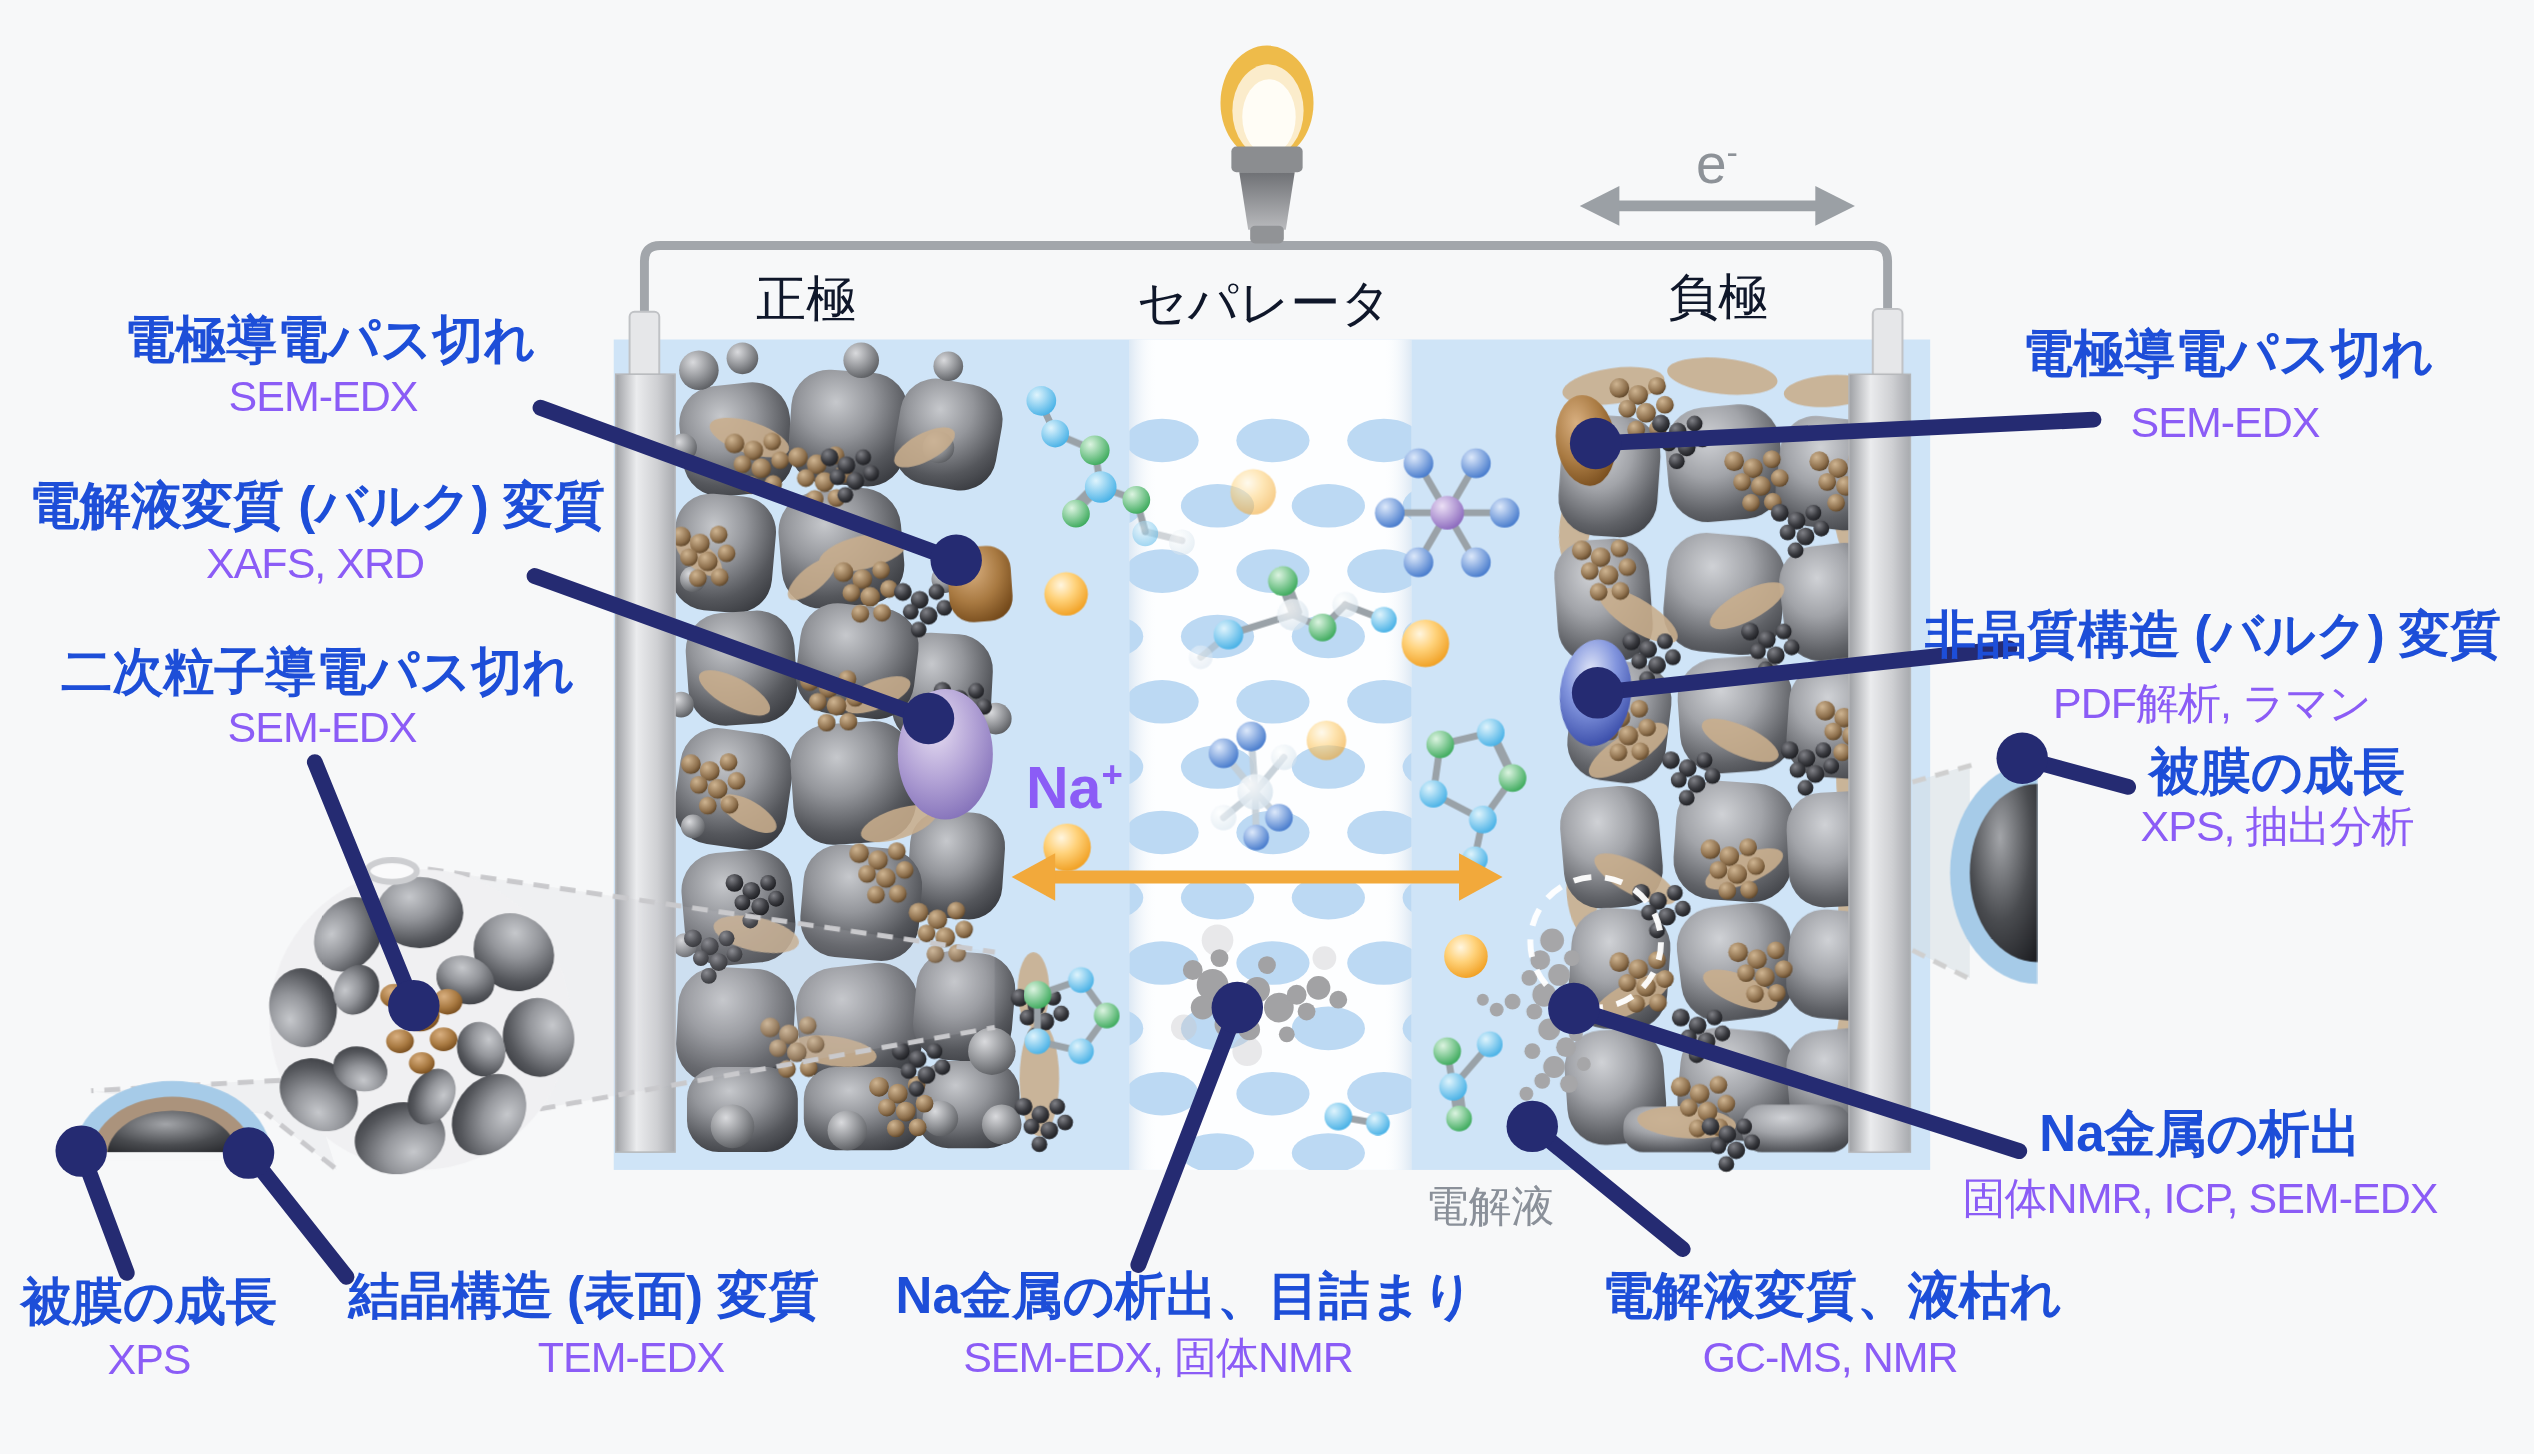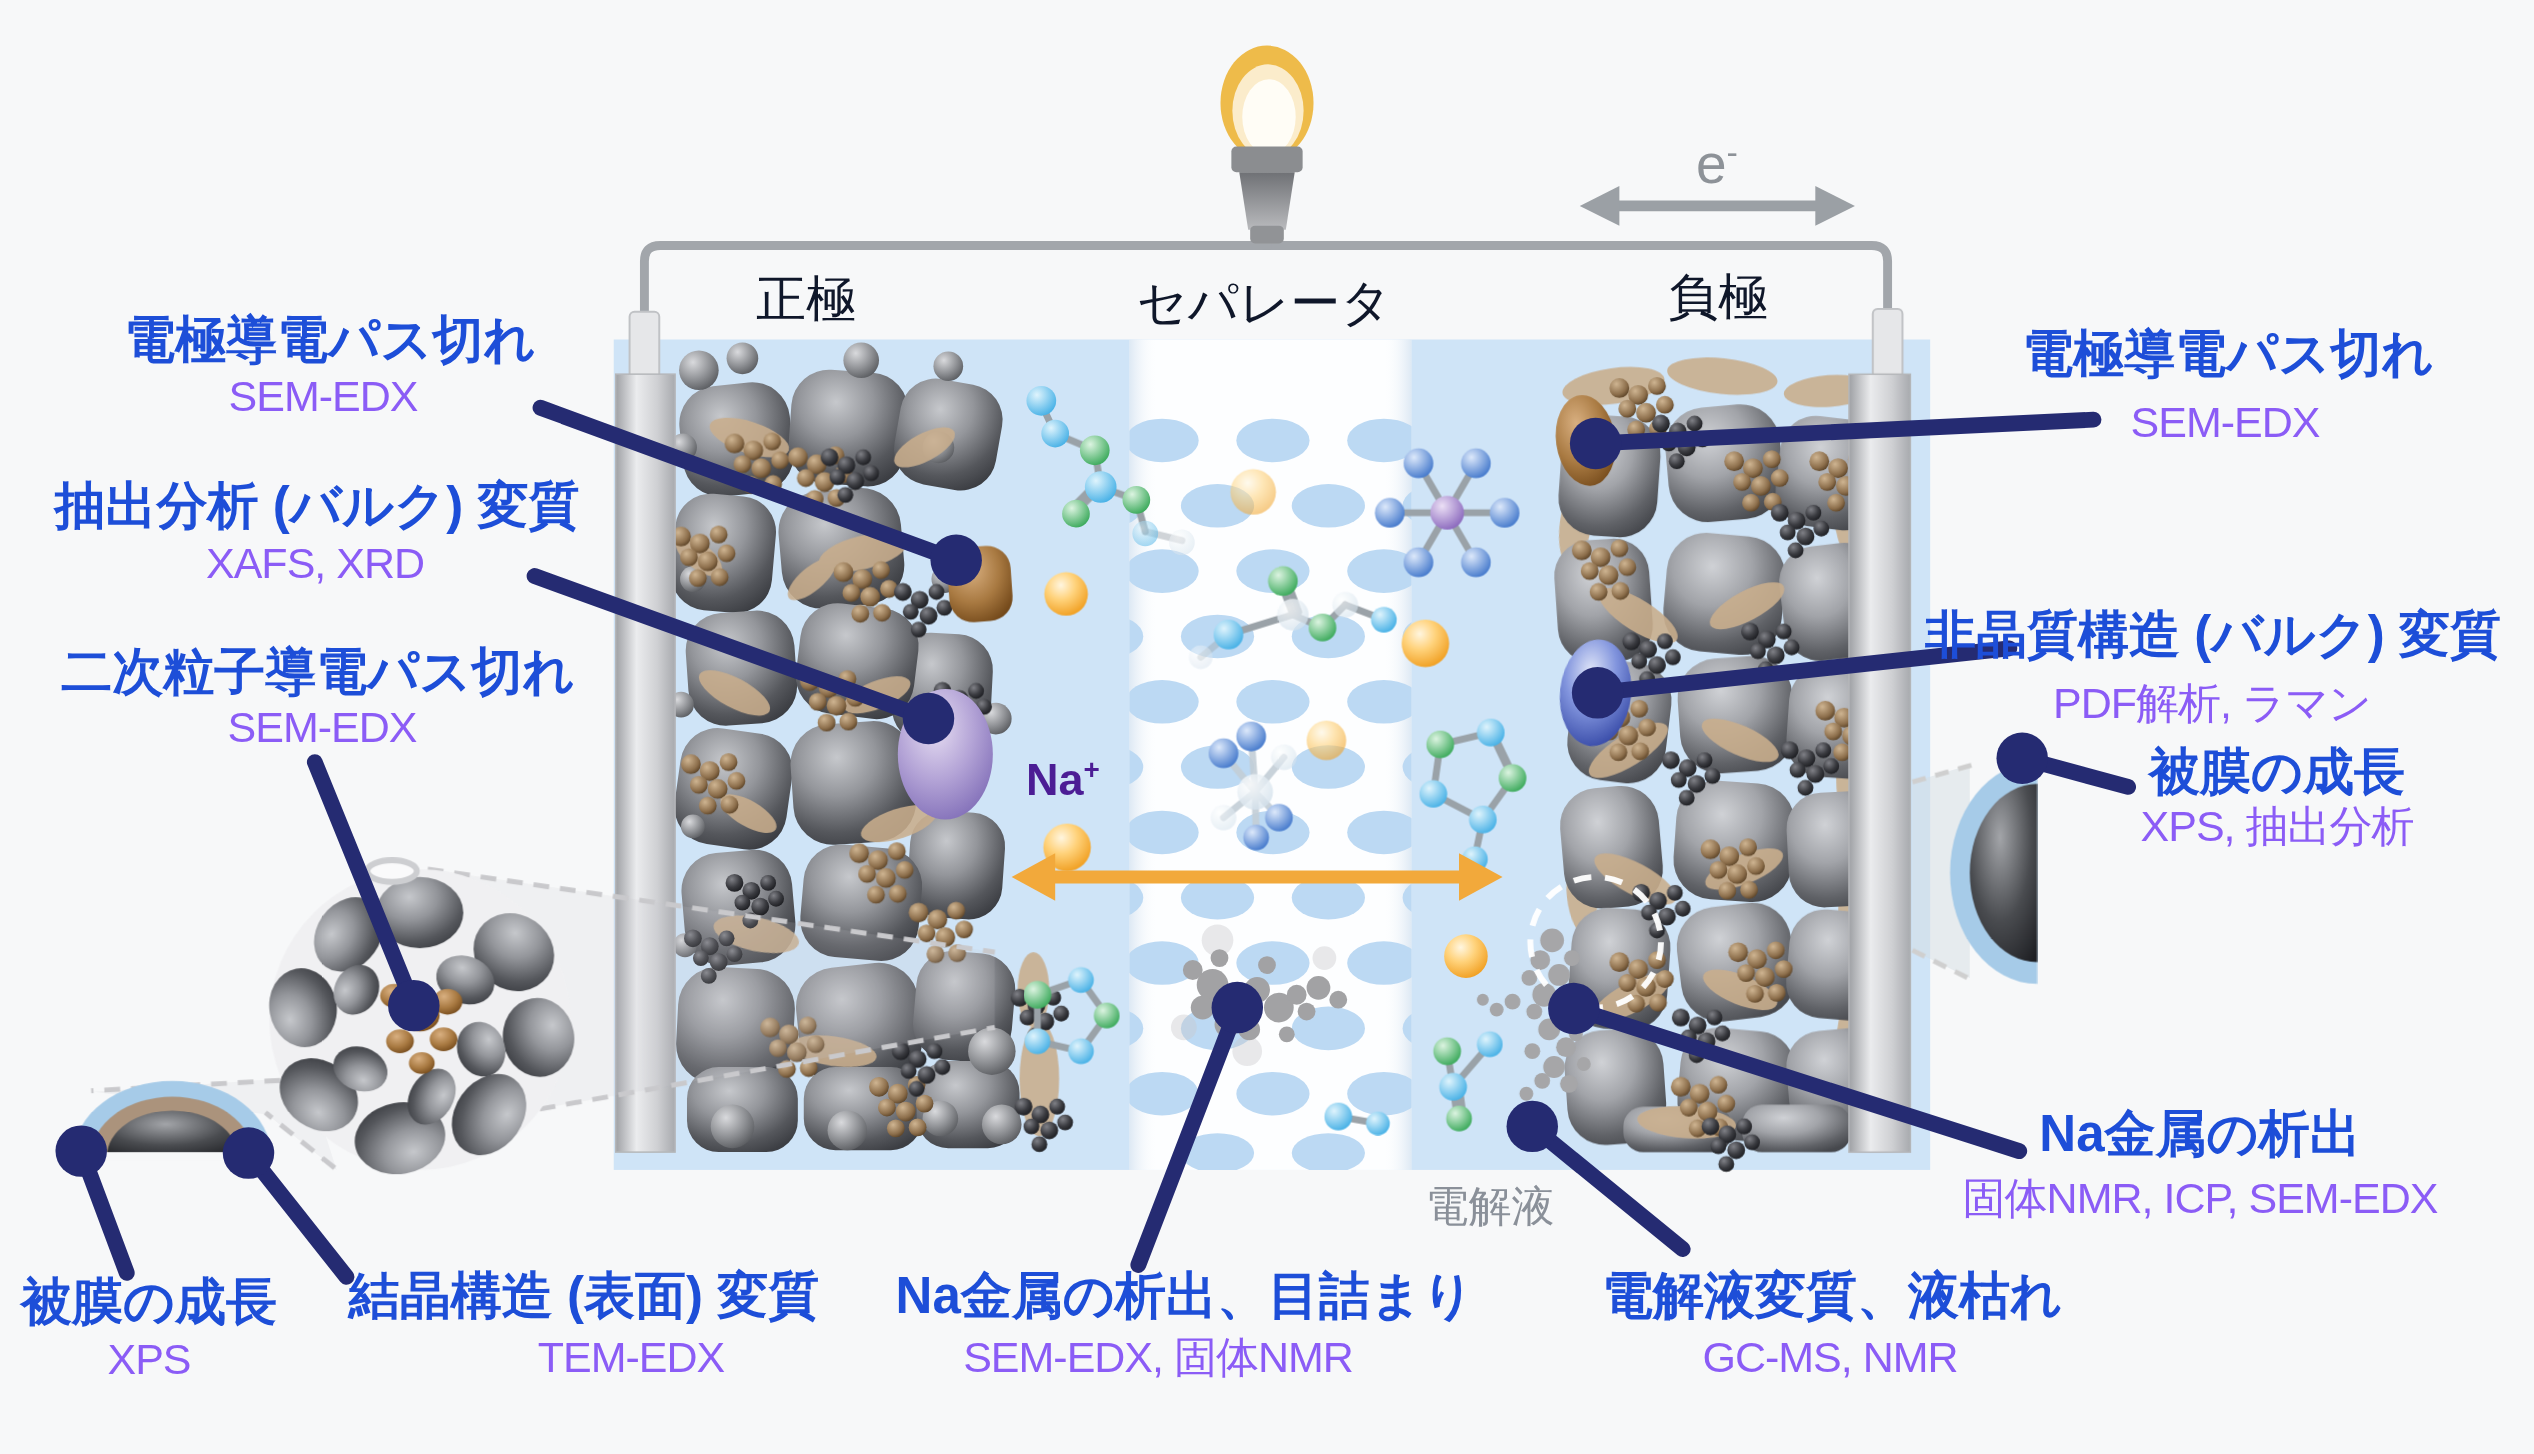--- a/index.html
+++ b/index.html
@@ -7,21 +7,21 @@
     position:relative;width:2534px;height:1454px;overflow:hidden;
     background:#f7f8f9;
     font-family:"Liberation Sans","DejaVu Sans",sans-serif;
   }
   .stage svg{position:absolute;left:0;top:0;}
   .lbl{position:absolute;white-space:nowrap;transform:translateX(-50%);text-align:center;line-height:1.05;}
   .issue{font-size:51px;font-weight:700;color:#1d4ed8;}
   .method{font-size:43px;font-weight:400;color:#8b5cf6;letter-spacing:-1px;}
   .toplabel{font-size:50px;font-weight:400;color:#0f172a;}
   .graylabel{font-size:43px;font-weight:400;color:#8a9099;}
-  .naplus{position:absolute;font-size:45px;font-weight:700;color:#4c1d95;transform:none;text-align:center;}
+  .naplus{position:absolute;font-size:59px;font-weight:700;color:#8b5cf6;transform:none;text-align:center;}
   .eminus{font-size:55px;font-weight:400;color:#8d9298;}
   sup{font-size:62%;vertical-align:super;}
 </style>
 </head>
 <body>
 
 <div class="stage">
 
 <svg width="2534" height="1454" viewBox="0 0 2560 1469">
   <defs>
@@ -626,21 +626,21 @@
 <div class="lbl toplabel" style="left:1264px;top:277px">セパレータ</div>
 <div class="lbl toplabel" style="left:1718px;top:271px">負極</div>
 <div class="lbl graylabel" style="left:1490px;top:1184px">電解液</div>
 
 <div class="lbl eminus" style="left:1717px;top:135px"><span>e</span><sup>-</sup></div>
 <div class="naplus" style="left:1026px;top:754px"><span>Na</span><sup>+</sup></div>
 
 <div class="lbl issue" style="left:330px;top:313px">電極導電パス切れ</div>
 <div class="lbl method" style="left:323px;top:374px">SEM-EDX</div>
 
-<div class="lbl issue" style="left:317px;top:479px">抽出分析 (バルク) 変質</div>
+<div class="lbl issue" style="left:317px;top:479px">電解液変質 (バルク) 変質</div>
 <div class="lbl method" style="left:315px;top:541px">XAFS, XRD</div>
 
 <div class="lbl issue" style="left:318px;top:645px">二次粒子導電パス切れ</div>
 <div class="lbl method" style="left:322px;top:705px">SEM-EDX</div>
 
 <div class="lbl issue" style="left:149px;top:1275px">被膜の成長</div>
 <div class="lbl method" style="left:149px;top:1337px">XPS</div>
 
 <div class="lbl issue" style="left:584px;top:1269px">結晶構造 (表面) 変質</div>
 <div class="lbl method" style="left:631px;top:1335px">TEM-EDX</div>

